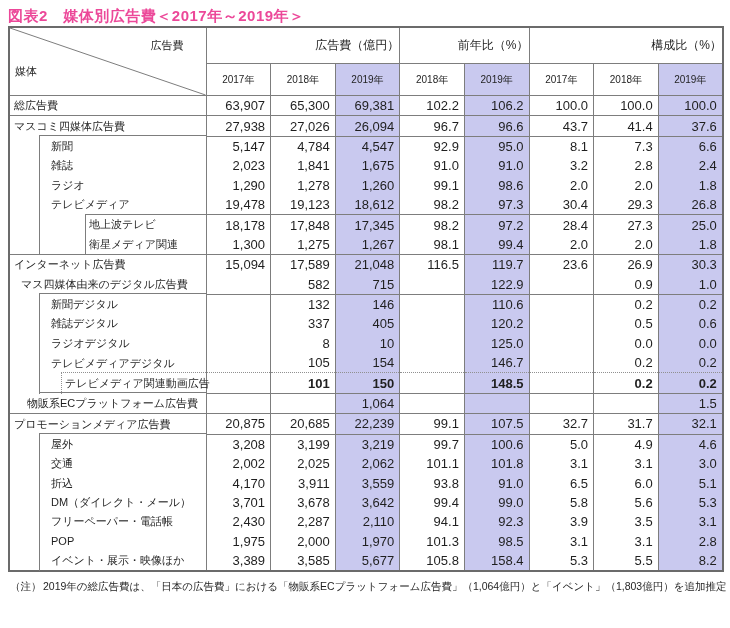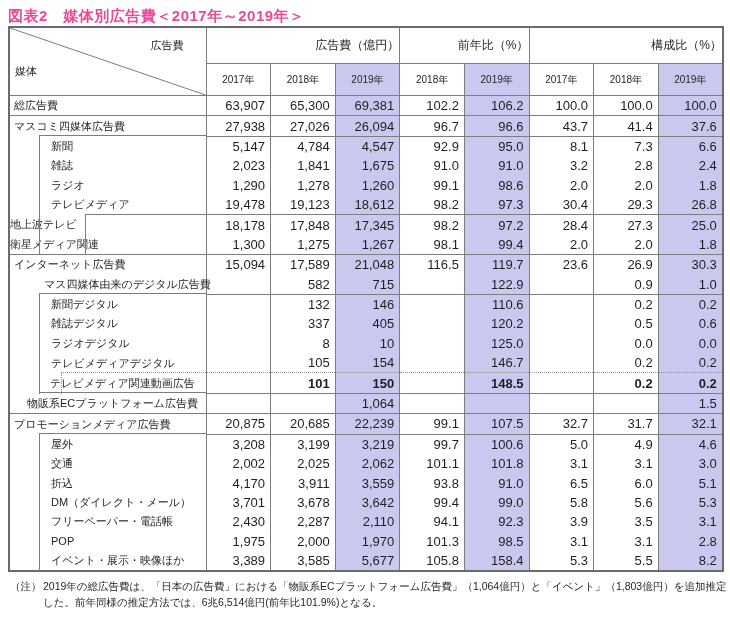--- a/index.html
+++ b/index.html
@@ -45,25 +45,25 @@
     content:"";position:absolute;left:29px;top:-1px;bottom:-1px;border-left:1px solid #7d7d7d;
   }
   tr.r-subsub td.lbl::after{
     content:"";position:absolute;left:75px;top:-1px;bottom:-1px;border-left:1px solid #7d7d7d;
   }
   tr.r-netsubsub td.lbl::after{
     content:"";position:absolute;left:51px;top:-1px;bottom:-1px;border-left:1px dotted #909090;
   }
   
   tr.r-plain .lt{padding-left:4px;}
-  tr.r-nethead .lt{padding-left:34px;}
+  tr.r-nethead .lt{padding-left:11px;}
   tr.r-ec .lt{padding-left:17px;}
   tr.r-sub .lt{padding-left:41px;}
-  tr.r-subsub .lt{}
-  tr.r-netsubsub .lt{padding-left:40px;}
+  tr.r-subsub .lt{padding-left:79px;}
+  tr.r-netsubsub .lt{padding-left:55px;}
 
   .footnotes{margin:7px 0 0 10px;font-size:10.5px;color:#1f1f1f;}
   .footnote{margin-bottom:9px;line-height:1.5;}
   .fn-prefix{display:inline-block;width:33px;}
   .fn-cont{padding-left:33px;}
 </style>
 </head>
 <body>
 
 <div class="title">図表2　媒体別広告費＜2017年～2019年＞</div>
@@ -424,16 +424,15 @@
         <td class="num hl">8.2</td>
       </tr>
     </tbody>
 </table>
 
 <div class="footnotes">
   <div class="footnote">
     <div>
       <span class="fn-prefix">（注）</span><span>2019年の総広告費は、「日本の広告費」における「物販系ECプラットフォーム広告費」（1,064億円）と「イベント」（1,803億円）を追加推定</span>
     </div>
-    <div class="fn-cont">した。前年同様の推定方法では、6兆6,514億円(前年比101.9%)となる。</div>
   </div>
 
 </div>
 
 </body></html>

